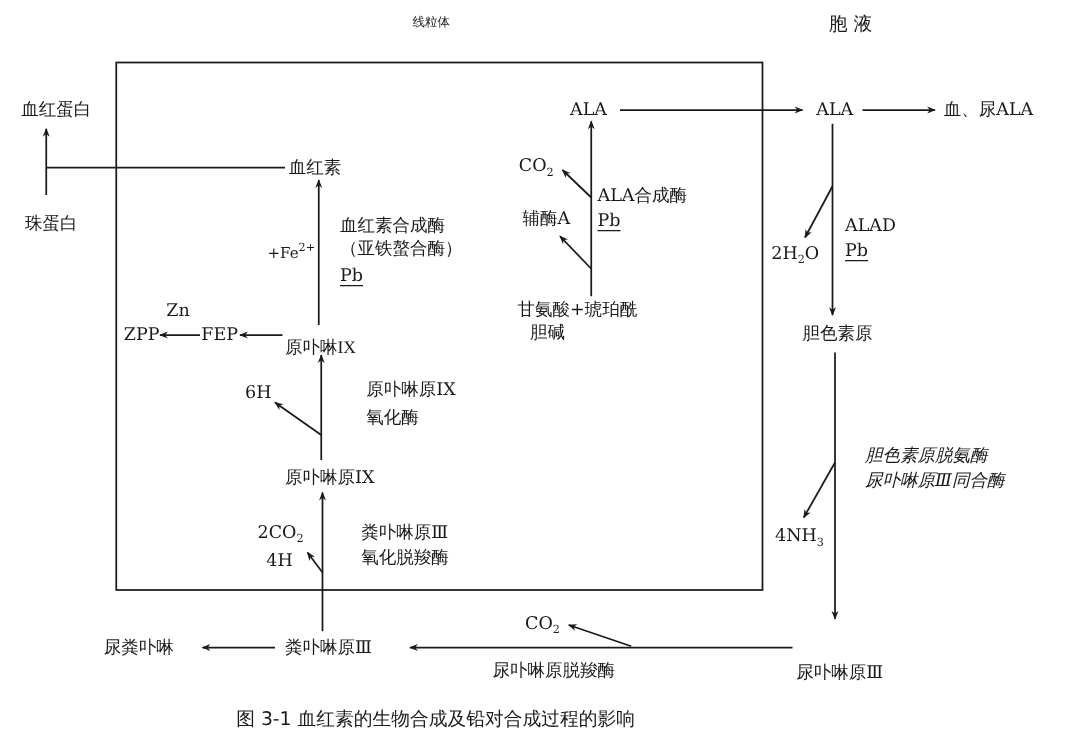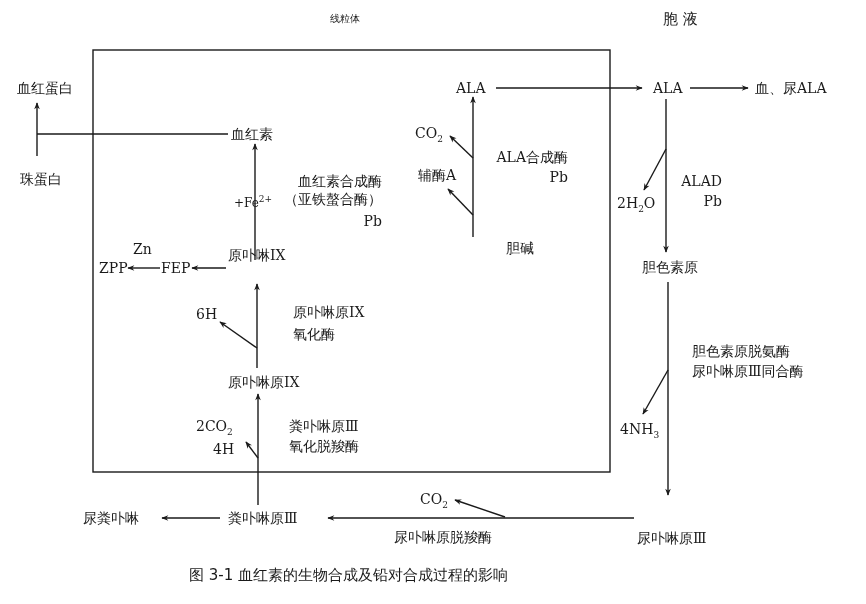--- a/index.html
+++ b/index.html
@@ -1,22 +1,22 @@
 <!DOCTYPE html>
 <html><head>
 <meta charset="utf-8">
 <style>
   html, body { margin: 0; padding: 0; background: #ffffff; }
   body { width: 866px; height: 604px; position: relative; overflow: hidden;
          font-family: "DejaVu Serif", "Liberation Serif", serif; color: #1a1a1a; }
   #diagram { position: absolute; left: 0; top: 0; width: 866px; height: 604px; }
   .lbl { position: absolute; font-size: 14px; white-space: nowrap; line-height: 18px;
          font-family: "DejaVu Serif", "Liberation Serif", serif; font-weight: 500; }
-  .ul { text-underline-offset: 3px; }
-  .ctr { text-align: right; }
+  .ul { text-decoration: underline; text-underline-offset: 3px; }
+  .ctr { text-align: left; }
   sub, sup { font-size: 9px; }
   .caption { position: absolute; left: 0; width: 697px; top: 566px; text-align: center;
              font-size: 15px; font-family: "DejaVu Sans", "Liberation Sans", sans-serif; }
 </style>
 </head>
 <body>
 
 <svg id="diagram" width="866" height="604" viewBox="0 0 866 604">
   <defs>
     <marker id="ah" viewBox="0 0 10 10" refX="9" refY="5" markerWidth="9" markerHeight="7" orient="auto-start-reverse" markerUnits="userSpaceOnUse">
@@ -62,75 +62,76 @@
   </g>
 </svg>
 
 <div class="lbl" style="left:330px;top:10px;font-size:10px;">线粒体</div>
 <div class="lbl" style="left:663px;top:10px;font-size:15px;">胞 液</div>
 
 <div class="lbl" style="left:17px;top:79px;">血红蛋白</div>
 <div class="lbl" style="left:20px;top:170px;">珠蛋白</div>
 
 <div class="lbl" style="left:231px;top:125px;">血红素</div>
-<div class="lbl" style="left:214px;top:190px;font-size:12px;margin-left:20px;">
+<div class="lbl" style="left:214px;top:190px;font-size:12px;">
   <span>+Fe</span><sup>2+</sup>
 </div>
 <div class="lbl ctr" style="left:272px;top:172px;width:110px;">
   <div>血红素合成酶</div>
   <div>（亚铁螯合酶）</div>
   <div class="ul" style="margin-top:4px;">Pb</div>
 </div>
 
 <div class="lbl" style="left:133px;top:240px;">Zn</div>
 <div class="lbl" style="left:99px;top:259px;">ZPP</div>
 <div class="lbl" style="left:161px;top:259px;">FEP</div>
-<div class="lbl" style="left:228px;top:246px;">原卟啉IX</div>
+<div class="lbl" style="left:228px;top:270px;font-family:Liberation Serif, serif;">原卟啉IX</div>
 
 <div class="lbl" style="left:196px;top:305px;">6H</div>
 <div class="lbl" style="left:293px;top:303px;">
   <div>原卟啉原IX</div>
   <div style="margin-top:4px;">氧化酶</div>
 </div>
 
 <div class="lbl" style="left:228px;top:373px;">原卟啉原IX</div>
 
-<div class="lbl" style="left:196px;top:417px;">
+<div class="lbl" style="left:206px;top:417px;">
   <span>2CO</span><sub>2</sub>
 </div>
 <div class="lbl" style="left:213px;top:440px;">4H</div>
 <div class="lbl" style="left:289px;top:417px;">
   <div>粪卟啉原Ⅲ</div>
   <div style="margin-top:2px;">氧化脱羧酶</div>
 </div>
 
 <div class="lbl" style="left:456px;top:79px;">ALA</div>
 <div class="lbl" style="left:415px;top:124px;">
   <span>CO</span><sub>2</sub>
 </div>
 <div class="lbl" style="left:418px;top:166px;">辅酶A</div>
 <div class="lbl ctr" style="left:478px;top:148px;width:90px;">
   <div>ALA合成酶</div>
   <div class="ul" style="margin-top:2px;">Pb</div>
 </div>
 <div class="lbl ctr" style="left:414px;top:239px;width:120px;">
+  <div>甘氨酸+琥珀酰</div>
   <div style="margin-left:10px;">胆碱</div>
 </div>
 
 <div class="lbl" style="left:653px;top:79px;">ALA</div>
 <div class="lbl" style="left:755px;top:79px;">血、尿ALA</div>
 <div class="lbl" style="left:617px;top:194px;">
   <span>2H</span><sub>2</sub><span>O</span>
 </div>
 <div class="lbl ctr" style="left:676px;top:172px;width:46px;">
   <div>ALAD</div>
   <div class="ul" style="margin-top:2px;">Pb</div>
 </div>
 <div class="lbl" style="left:642px;top:258px;">胆色素原</div>
-<div class="lbl" style="left:692px;top:342px;">
+<div class="lbl" style="left:692px;top:356px;font-style:italic;">
   <div>胆色素原脱氨酶</div>
   <div style="margin-top:2px;text-align:right;">尿卟啉原Ⅲ同合酶</div>
 </div>
 <div class="lbl" style="left:620px;top:420px;">
   <span>4NH</span><sub>3</sub>
 </div>
 
 <div class="lbl" style="left:637px;top:509px;margin-top:20px;">尿卟啉原Ⅲ</div>
 <div class="lbl" style="left:420px;top:490px;">
   <span>CO</span><sub>2</sub>

